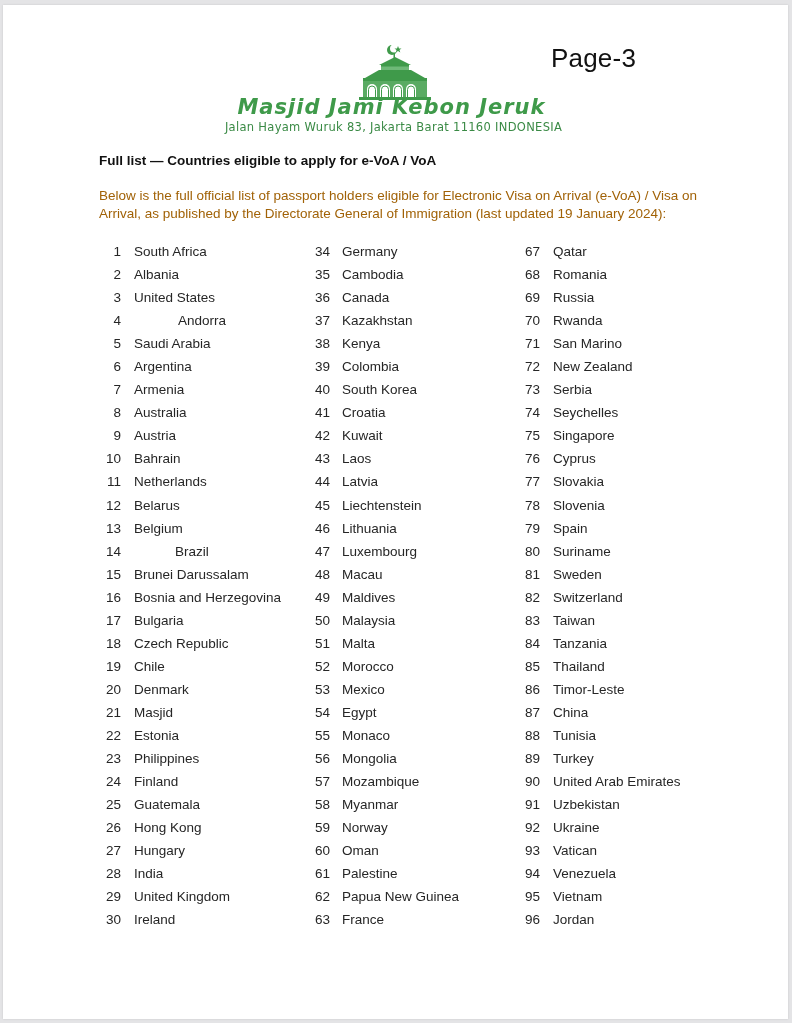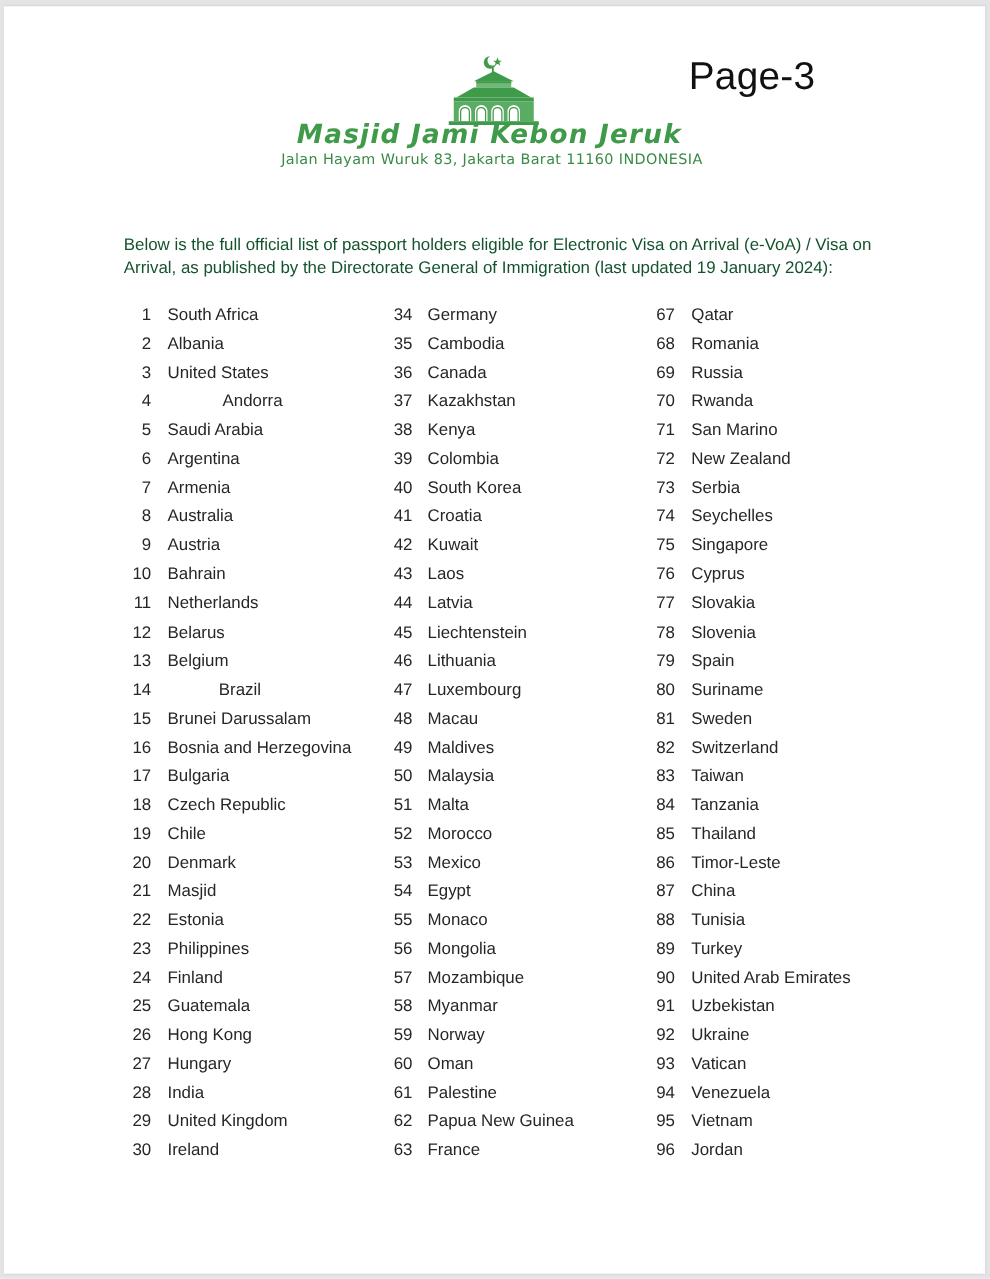--- a/index.html
+++ b/index.html
@@ -14,21 +14,21 @@
   .page {
     position: absolute;
     left: 3px; top: 5px;
     width: 785px; height: 1014px;
     background: #ffffff;
     box-shadow: 0 0 2px rgba(0,0,0,0.12);
   }
   .page-label {
     position: absolute;
     left: 548px; top: 38px;
-    font-size: 31px;
+    font-size: 26px;
     color: #111;
     font-family: "Liberation Sans", sans-serif;
     letter-spacing: 0.2px;
   }
   .logo {
     position: absolute;
     left: 346px; top: 38px;
     width: 92px; height: 58px;
   }
   .org-name {
@@ -70,21 +70,21 @@
     font-size: 13.5px;
     font-weight: bold;
     color: #111;
   }
   .intro {
     position: absolute;
     left: 96px; top: 182px;
     width: 620px;
     font-size: 13.5px;
     line-height: 18px;
-    color: #14532d;
+    color: #a16207;
   }
   .columns {
     position: absolute;
     top: 238px; left: 0;
   }
   .col {
     position: absolute;
     top: 0;
   }
   .row {
@@ -143,20 +143,21 @@
       <path d="M32.5,54 v-7.5 a3.5,3.5 0 0 1 7,0 v7.5"></path>
       <path d="M45.5,54 v-7.5 a3.5,3.5 0 0 1 7,0 v7.5"></path>
       <path d="M58.5,54 v-7.5 a3.5,3.5 0 0 1 7,0 v7.5"></path>
     </g>
     <rect x="10" y="54" width="72" height="3" fill="#3f9a4a"></rect>
   </svg>
 
   <div class="org-name">Masjid Jami Kebon Jeruk</div>
   <div class="org-addr">Jalan Hayam Wuruk 83, Jakarta Barat 11160 INDONESIA</div>
 
+  <div class="doc-title">Full list — Countries eligible to apply for e-VoA / VoA</div>
   <div class="intro">Below is the full official list of passport holders eligible for Electronic Visa on Arrival (e-VoA) / Visa on Arrival, as published by the Directorate General of Immigration (last updated 19 January 2024):</div>
 
   <div class="columns">
     <div class="col" id="col0" style="left:93px;">
         <div class="row">
           <div class="num-box" style="width: 25px;">
             <span class="num">1</span>
           </div>
           <span class="name" style="left: 38px;">South Africa</span>
         </div>

